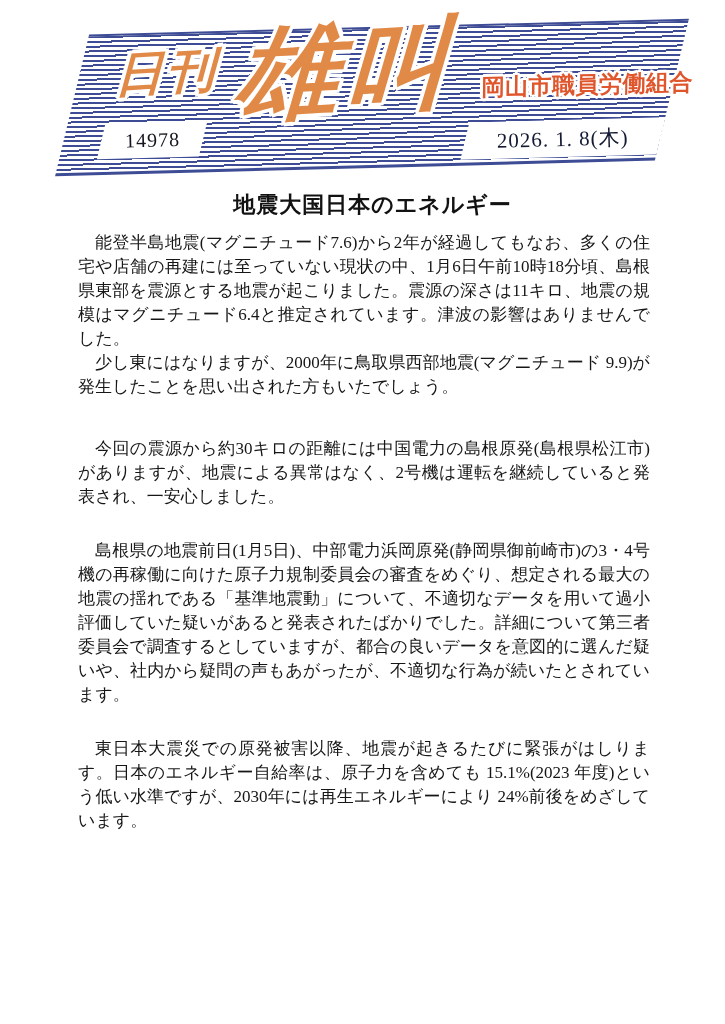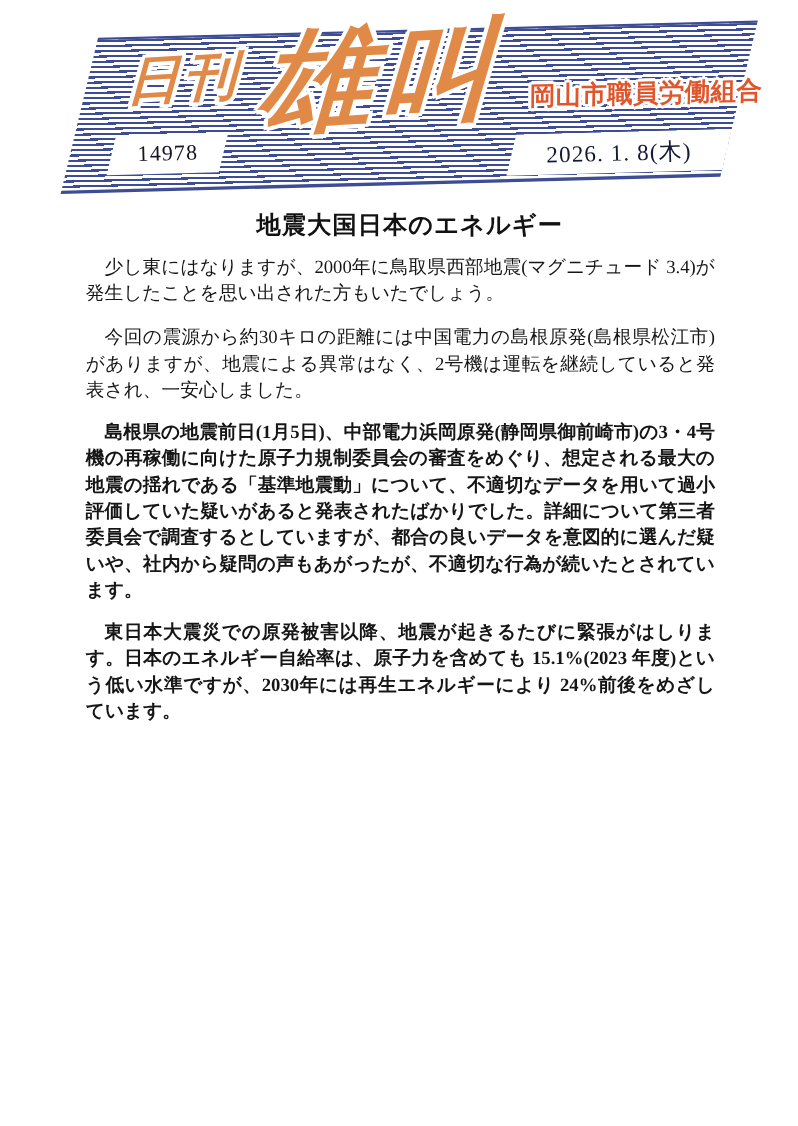--- a/index.html
+++ b/index.html
@@ -74,22 +74,22 @@
     font-family:"Liberation Sans","DejaVu Sans",sans-serif;
     font-weight:600; font-size:22px; color:#121212; letter-spacing:1px;
   }
   .article {
     position:absolute; top:231px; left:78px; width:572px;
     font-size:17px; line-height:24px; color:#161616;
     text-align:justify;
   }
   .article p { margin:0; text-indent:1em; }
   .article p.gap-sm { margin-top:8px; }
-  .article p.gap-md { margin-top:14px;font-weight:bold; }
-  .article p.gap-lg { margin-top:16px; }
+  .article p.gap-md { margin-top:30px; }
+  .article p.gap-lg { margin-top:38px; }
 </style>
 </head>
 <body>
 
 <div class="page">
 
   <div class="band">
     <div class="logo-small outline-w">日刊</div>
     <div class="logo-large outline-w">雄叫</div>
     <div class="org">岡山市職員労働組合</div>
@@ -97,20 +97,21 @@
       <span>14978</span>
     </div>
     <div class="date-box">
       <span>2026. 1. 8(木)</span>
     </div>
   </div>
 
   <h1 class="title">地震大国日本のエネルギー</h1>
 
   <div class="article">
-    <p>少し東にはなりますが、2000年に鳥取県西部地震(マグニチュード 3.4)が発生したことを思い出された方もいたでしょう。</p>
+    <p>能登半島地震(マグニチュード7.6)から2年が経過してもなお、多くの住宅や店舗の再建には至っていない現状の中、1月6日午前10時18分頃、島根県東部を震源とする地震が起こりました。震源の深さは11キロ、地震の規模はマグニチュード6.4と推定されています。津波の影響はありませんでした。</p>
+    <p>少し東にはなりますが、2000年に鳥取県西部地震(マグニチュード 9.9)が発生したことを思い出された方もいたでしょう。</p>
     <p class="gap-lg">今回の震源から約30キロの距離には中国電力の島根原発(島根県松江市)がありますが、地震による異常はなく、2号機は運転を継続していると発表され、一安心しました。</p>
     <p class="gap-md">島根県の地震前日(1月5日)、中部電力浜岡原発(静岡県御前崎市)の3・4号機の再稼働に向けた原子力規制委員会の審査をめぐり、想定される最大の地震の揺れである「基準地震動」について、不適切なデータを用いて過小評価していた疑いがあると発表されたばかりでした。詳細について第三者委員会で調査するとしていますが、都合の良いデータを意図的に選んだ疑いや、社内から疑問の声もあがったが、不適切な行為が続いたとされています。</p>
     <p class="gap-md">東日本大震災での原発被害以降、地震が起きるたびに緊張がはしります。日本のエネルギー自給率は、原子力を含めても 15.1%(2023 年度)という低い水準ですが、2030年には再生エネルギーにより 24%前後をめざしています。</p>
 
   </div>
 
 </div>
 
 </body></html>

